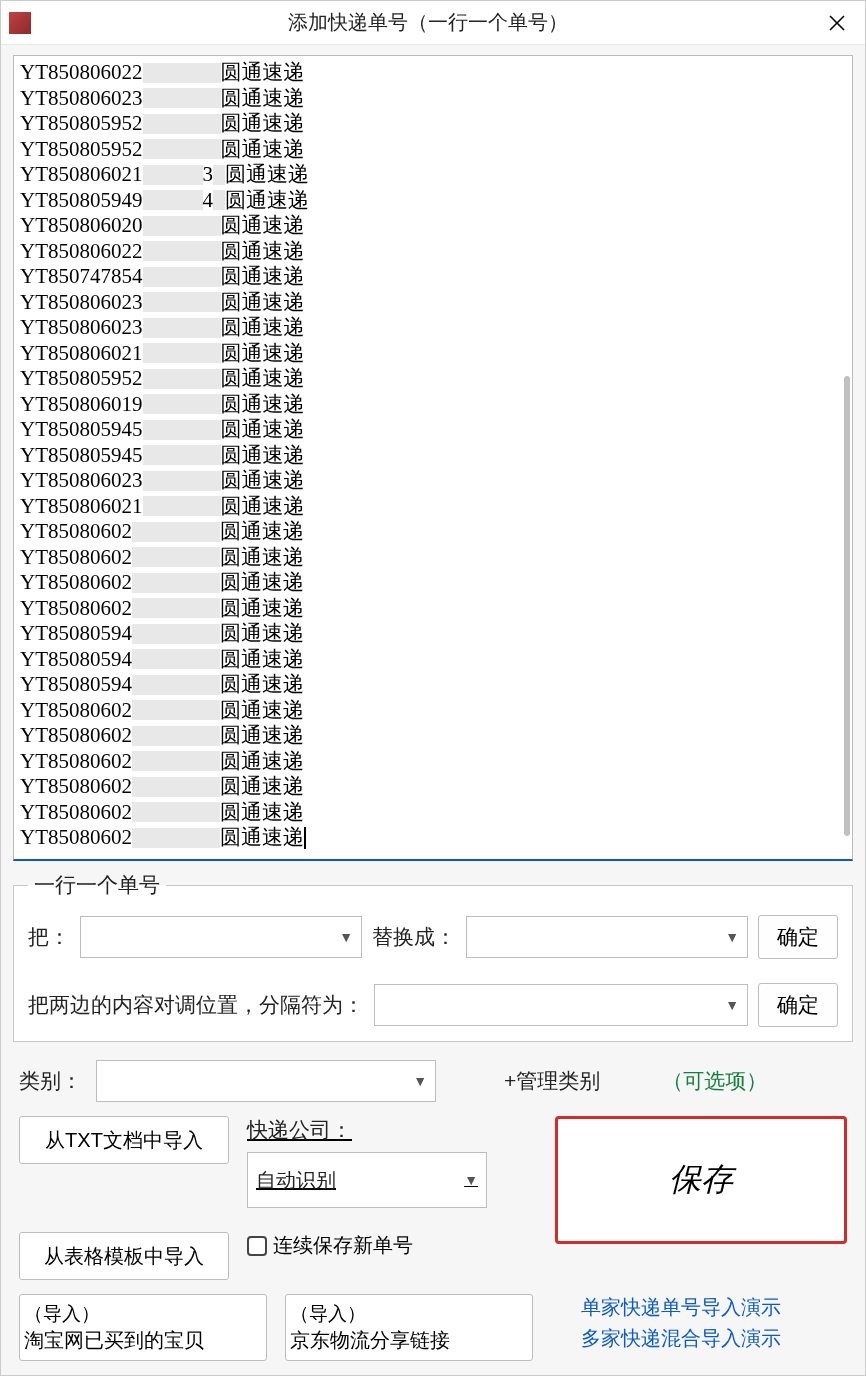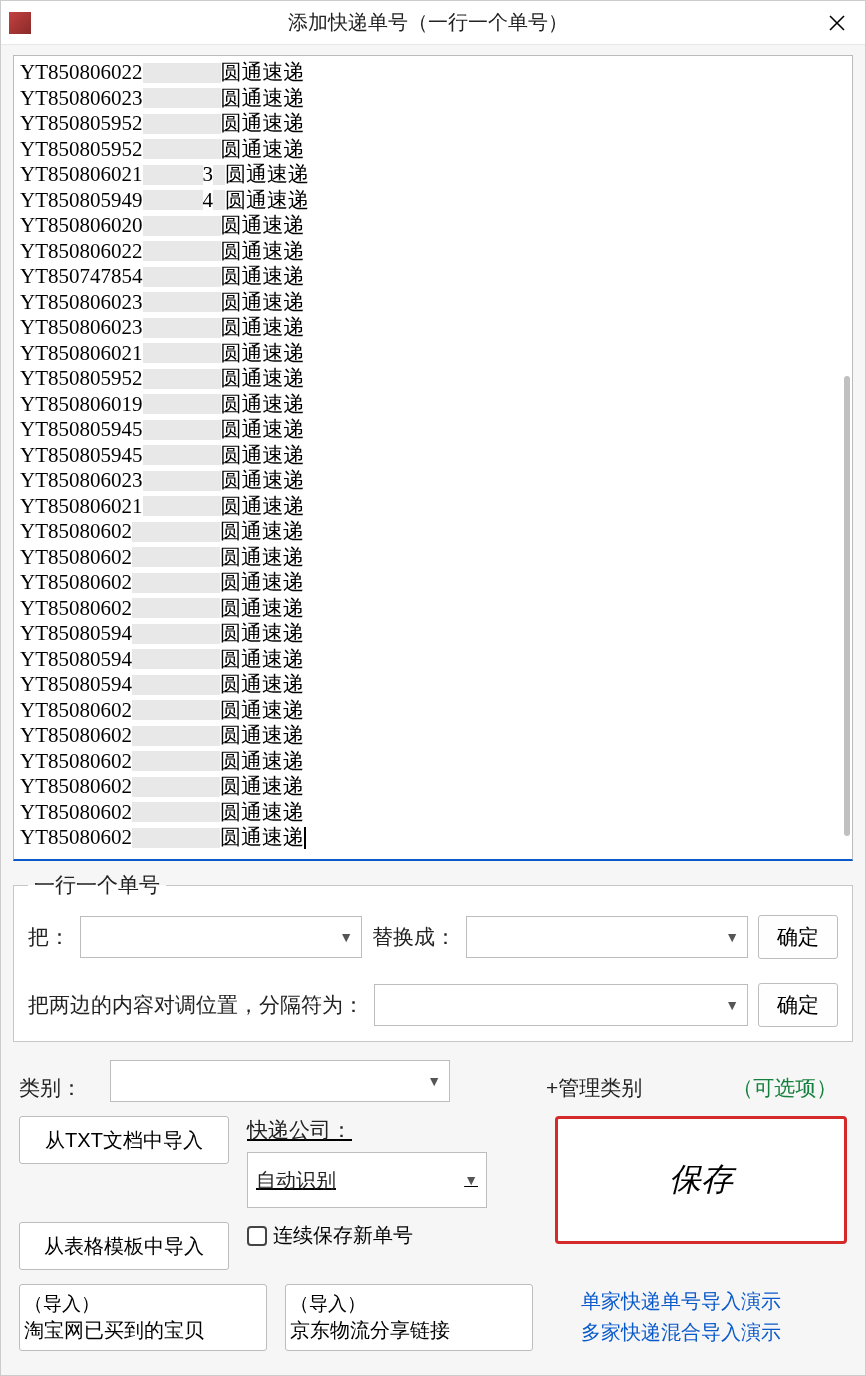--- a/index.html
+++ b/index.html
@@ -134,31 +134,31 @@
       background: #fefefe;
       font-size: 21px;
       cursor: pointer;
       display: flex;
       align-items: center;
       justify-content: center;
       border-radius: 3px;
     }
     .category-row {
       display: flex;
-      align-items: flex-end;
-      gap: 28px;
+      align-items: center;
+      gap: 14px;
       padding: 8px 6px 4px 6px;
     }
     .category-row .combo { flex: 0 0 340px; }
     .gray-hint { color: #15803d; font-size: 21px; }
     .bottom-grid {
       display: grid;
       grid-template-columns: 210px 290px 1fr;
       grid-template-rows: auto auto;
-      gap: 14px 18px;
+      gap: 24px 18px;
       padding: 0 6px;
       align-items: start;
     }
     .import-btn {
       height: 48px;
       border: 1px solid #bdbdbd;
       background: #ffffff;
       font-size: 20px;
       cursor: pointer;
       display: flex;
@@ -204,21 +204,20 @@
       flex-direction: column;
       justify-content: center;
       font-size: 20px;
       line-height: 1.35;
     }
     .stack-btn .sub { font-size: 19px; }
     .demo-links {
       flex: 1;
       display: flex;
       flex-direction: column;
-      justify-content: center;
       gap: 4px;
       padding-left: 30px;
     }
     .demo-links a { color: #0a5acb; font-size: 20px; text-decoration: none; cursor: pointer; }
     .tracking-row-redacted {
       display: flex;
       align-items: center;
       height: 25.5px;
     }
   </style>

